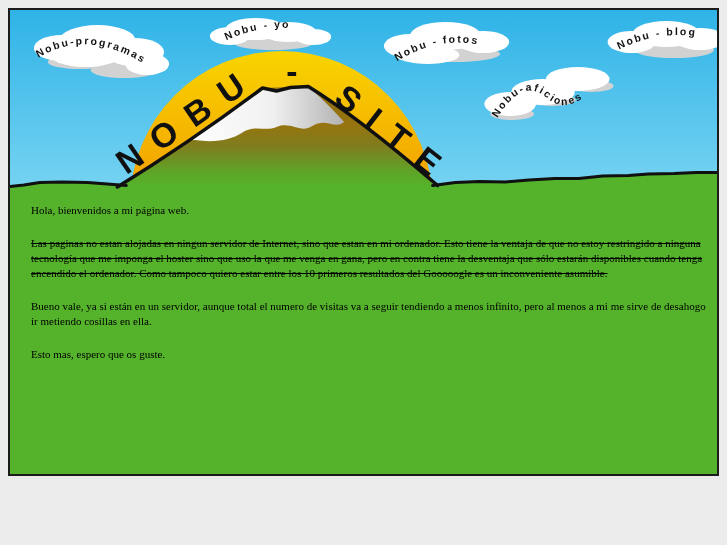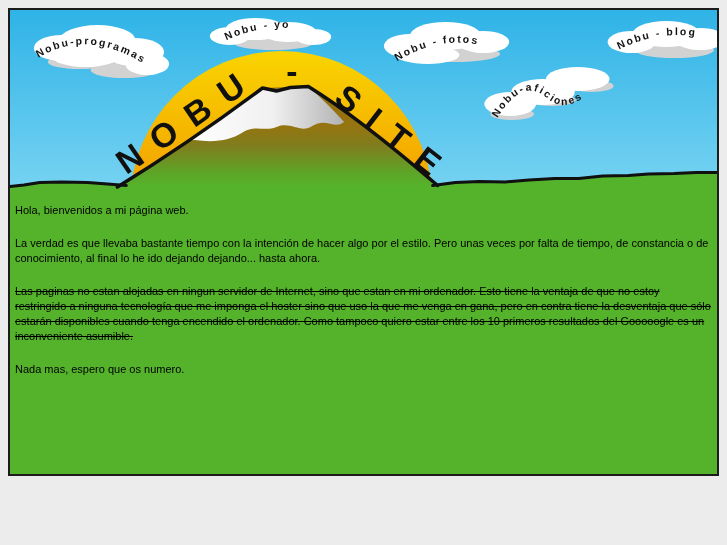--- a/index.html
+++ b/index.html
@@ -31,21 +31,21 @@
   .cloud-blob{fill:var(--c-cloud);}
   .cloud-shade{fill:var(--c-cloud-shade);}
   .cloud-text{font-weight:bold;font-size:10.5px;letter-spacing:2px;fill:#121212;}
   .sun-text{font-weight:bold;font-size:34px;letter-spacing:16px;fill:var(--c-outline);}
   .outline{stroke:var(--c-outline);fill:none;stroke-linecap:round;stroke-linejoin:round;}
   .content{
     padding:7px 5px 0 5px;
     color:var(--c-ink);
     font-size:11px;line-height:15px;
   }
-  .content p{margin:0 0 18px 0;}
+  .content p{margin:0 0 18px 16px;font-family:Liberation Serif, serif;}
   p.strike{text-decoration:line-through;}
 </style>
 </head>
 <body>
 
 <div class="container">
 
   <svg class="header" width="707" height="186" viewBox="0 0 711 186" preserveAspectRatio="none">
     <defs>
       <linearGradient id="gSky" x1="0" y1="0" x2="0" y2="1">
@@ -148,18 +148,18 @@
       <ellipse class="cloud-blob" cx="536" cy="82" rx="32" ry="13"></ellipse>
       <ellipse class="cloud-blob" cx="571" cy="69" rx="32" ry="12"></ellipse>
       <text class="cloud-text">
         <textPath href="#tp5" startOffset="2">Nobu-aficiones</textPath>
       </text>
     </g>
   </svg>
 
   <div class="content">
     <p>Hola, bienvenidos a mi página web.</p>
-    <p>La verdad es que llevaba bastante tiempo con la intención de hacer algo por el estilo. Pero unas veces por falta de tiempo, de constancia o de conocimiento, al final lo he ido dejando dejando... hasta ahora.</p>
     <p class="strike">Las paginas no estan alojadas en ningun servidor de Internet, sino que estan en mi ordenador. Esto tiene la ventaja de que no estoy restringido a ninguna tecnología que me imponga el hoster sino que uso la que me venga en gana, pero en contra tiene la desventaja que sólo estarán disponibles cuando tenga encendido el ordenador. Como tampoco quiero estar entre los 10 primeros resultados del Gooooogle es un inconveniente asumible.</p>
-    <p>Nada mas, espero que os numero.</p>
+    <p>Bueno vale, ya si están en un servidor, aunque total el numero de visitas va a seguir tendiendo a menos infinito, pero al menos a mi me sirve de desahogo ir metiendo cosillas en ella.</p>
+    <p>Esto mas, espero que os guste.</p>
   </div>
 
 </div>
 
 </body></html>

